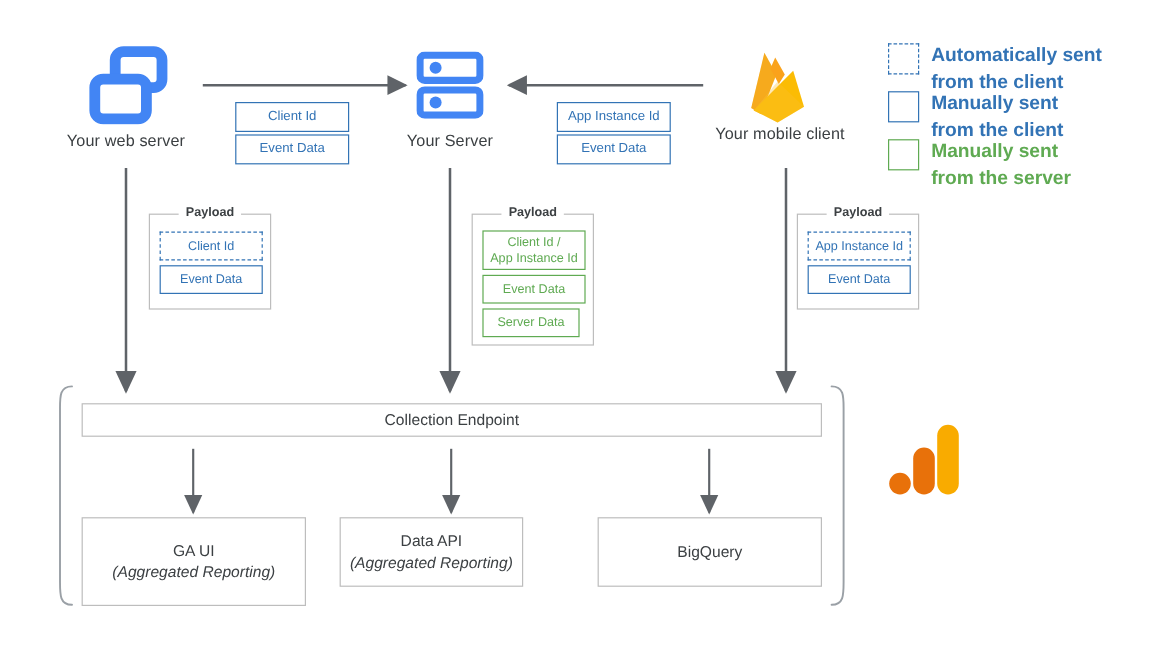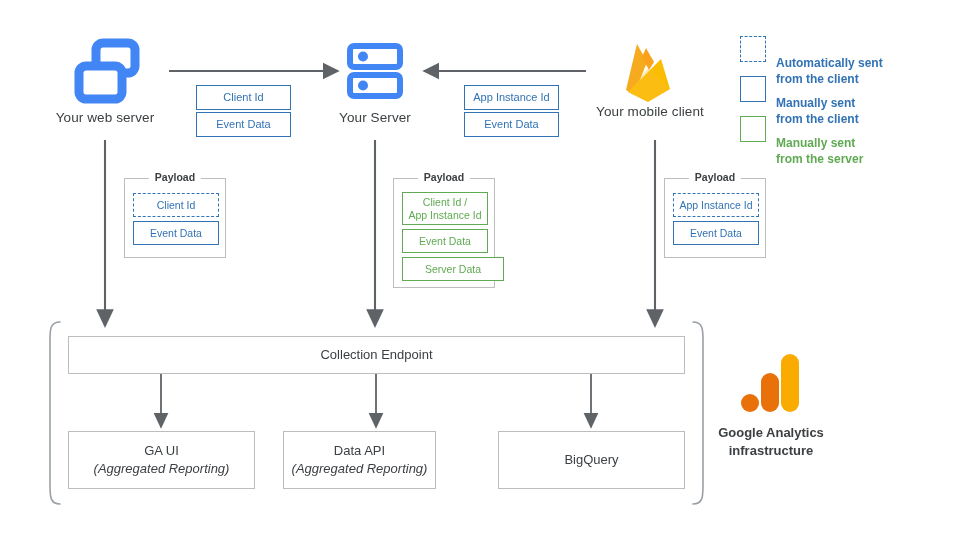--- a/index.html
+++ b/index.html
@@ -68,21 +68,21 @@
   }
   .gbox .t1{font-size:13px;line-height:1.35;}
   .gbox .t2{font-size:13px;font-style:italic;line-height:1.35;}
 
   
   .legend-item{position:absolute;display:flex;align-items:flex-start;}
   .legend-sw{width:26px;height:26px;box-sizing:border-box;background:#fff;flex:0 0 auto;}
   .sw-dashed-blue{border:1.6px dashed #3273b5;}
   .sw-solid-blue{border:1.6px solid #3273b5;}
   .sw-solid-green{border:1.6px solid #5faa52;}
-  .legend-text{margin-left:10px;font-size:12px;line-height:1.35;font-weight:bold;white-space:nowrap;margin-top:19px;}
+  .legend-text{margin-left:10px;font-size:16px;line-height:1.35;font-weight:bold;white-space:nowrap;}
   .lt-blue{color:#3273b5;}
   .lt-green{color:#5faa52;}
 
   
   .ga-caption{
     font-size:13px;color:#3c4043;text-align:center;line-height:1.35;font-weight:bold;
     white-space:nowrap;
   }
 
   svg{display:block;}
@@ -165,57 +165,53 @@
     <div class="pbox solid-blue abs" style="left:8px;top:42px;width:86px;height:24px;">Event Data</div>
   </div>
 
   <div class="abs payload-group" style="left:393px;top:178px;width:102px;height:110px;">
     <span class="payload-title">Payload</span>
     <div class="pbox solid-green abs" style="left:8px;top:13px;width:86px;height:33px;">
       <span style="white-space:pre-line;">Client Id /
 App Instance Id</span>
     </div>
     <div class="pbox solid-green abs" style="left:8px;top:50px;width:86px;height:24px;">Event Data</div>
-    <div class="pbox solid-green abs" style="left:8px;top:78px;width:102px;height:24px;">Server Data</div>
+    <div class="pbox solid-green abs" style="left:8px;top:78px;width:81px;height:24px;">Server Data</div>
   </div>
 
   <div class="abs payload-group" style="left:664px;top:178px;width:102px;height:80px;">
     <span class="payload-title">Payload</span>
     <div class="pbox dashed-blue abs" style="left:8px;top:14px;width:86px;height:24px;">App Instance Id</div>
     <div class="pbox solid-blue abs" style="left:8px;top:42px;width:86px;height:24px;">Event Data</div>
   </div>
 
-  <div class="abs gbox" style="left:68px;top:336px;width:617px;height:38px;">
+  <div class="abs gbox" style="left:68px;top:336px;width:617px;height:28px;">
     <span class="t1">Collection Endpoint</span>
   </div>
 
-  <div class="abs gbox" style="left:68px;top:431px;width:187px;height:58px;">
+  <div class="abs gbox" style="left:68px;top:431px;width:187px;height:74px;">
     <span class="t1">GA UI</span>
     <span class="t2">(Aggregated Reporting)</span>
   </div>
 
   <div class="abs gbox" style="left:283px;top:431px;width:153px;height:58px;">
     <span class="t1">Data API</span>
     <span class="t2">(Aggregated Reporting)</span>
   </div>
 
   <div class="abs gbox" style="left:498px;top:431px;width:187px;height:58px;">
     <span class="t1">BigQuery</span>
   </div>
 
   <div class="abs" style="left:740px;top:352px;width:62px;height:62px;">
     <svg viewBox="0 0 62 62" width="62" height="62">
       <rect x="41" y="2" width="18" height="58" rx="9" ry="9" fill="#f9ab00"></rect>
       <rect x="21" y="21" width="18" height="39" rx="9" ry="9" fill="#e8710a"></rect>
       <circle cx="10" cy="51" r="9" fill="#e8710a"></circle>
     </svg>
-  </div>
-  <div class="abs ga-caption" style="left:690px;top:424px;width:162px;">
-    <div>Google Analytics</div>
-    <div>infrastructure</div>
   </div>
 
   <div class="legend-item" style="left:740px;top:36px;">
     <span class="legend-sw sw-dashed-blue"></span>
     <span class="legend-text lt-blue">
       <span>Automatically sent</span><br>
       <span>from the client</span>
     </span>
   </div>
 

